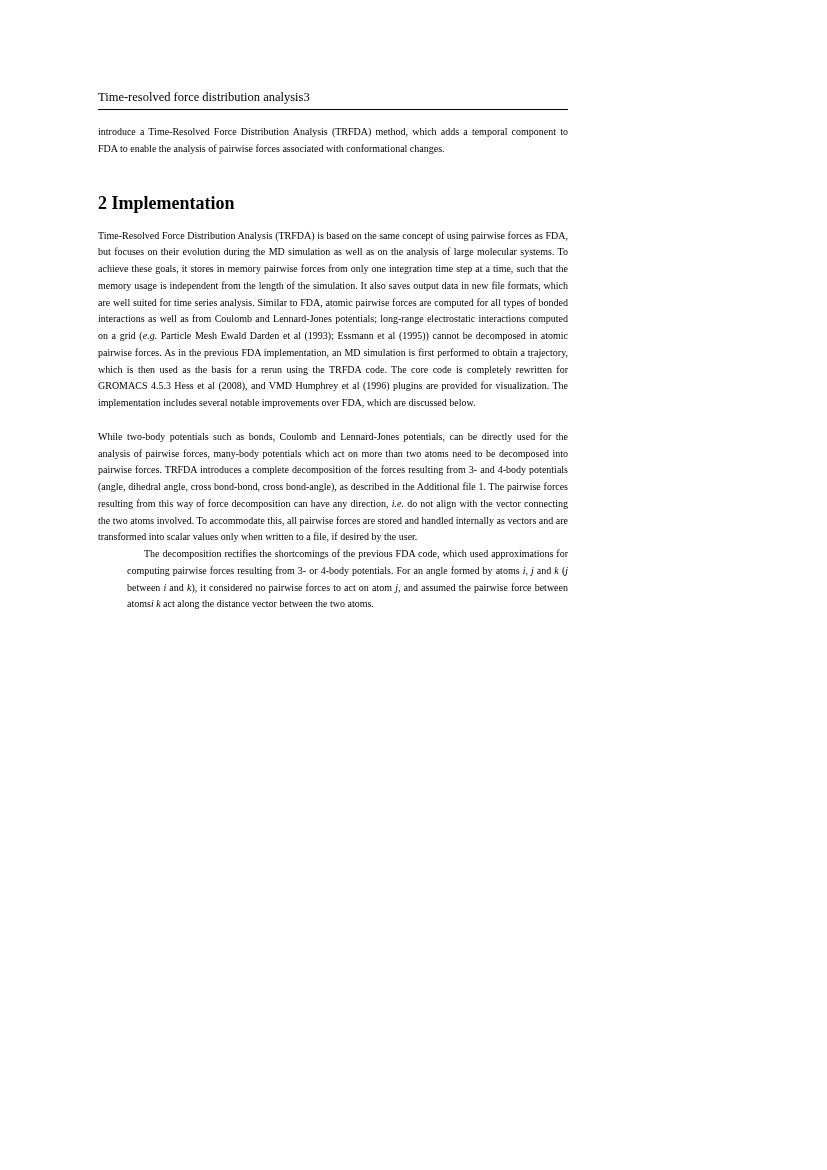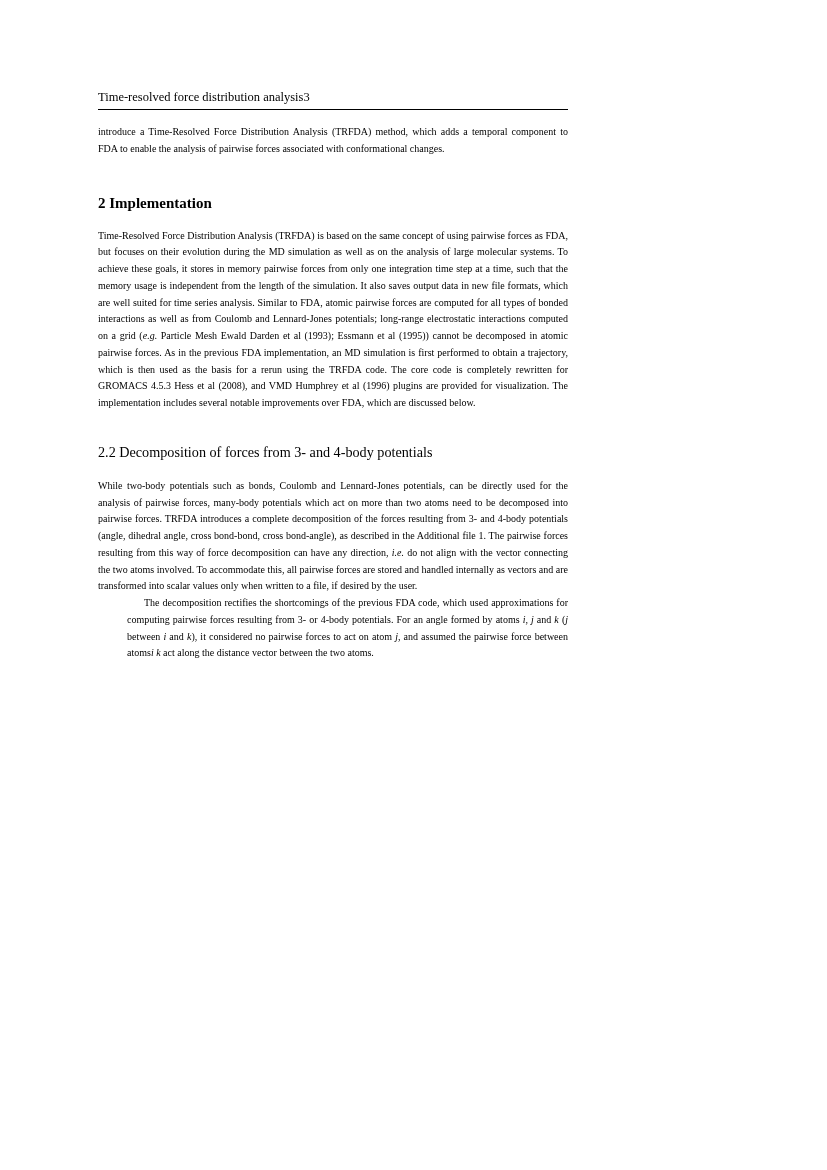--- a/index.html
+++ b/index.html
@@ -41,21 +41,21 @@
     line-height: 16.75px;
     text-align: justify;
     hyphens: auto;
     -webkit-hyphens: auto;
   }
   p.intro {
     margin-top: 14px;
   }
   h2.section {
     margin: 37px 0 0 0;
-    font-size: 15px;
+    font-size: 18px;
     line-height: 17px;
     font-weight: bold;
   }
   h3.subsection {
     margin: 16px 0 0 0;
     font-size: 14.2px;
     line-height: 17px;
     font-weight: normal;
   }
   h3.subsection-2 {
@@ -87,20 +87,19 @@
 
     <hr class="header-rule">
 
     <p class="body-par intro">introduce a Time-Resolved Force Distribution Analysis (TRFDA) method, which adds a temporal component to FDA to enable the analysis of pairwise forces associated with conformational changes.</p>
 
     <h2 class="section">2 Implementation</h2>
 
 
     <p class="body-par after-heading">Time-Resolved Force Distribution Analysis (TRFDA) is based on the same concept of using pairwise forces as FDA, but focuses on their evolution during the MD simulation as well as on the analysis of large molecular systems. To achieve these goals, it stores in memory pairwise forces from only one integration time step at a time, such that the memory usage is independent from the length of the simulation. It also saves output data in new file formats, which are well suited for time series analysis. Similar to FDA, atomic pairwise forces are computed for all types of bonded interactions as well as from Coulomb and Lennard-Jones potentials; long-range electrostatic interactions computed on a grid (<i>e.g.</i> Particle Mesh Ewald Darden et al (1993); Essmann et al (1995)) cannot be decomposed in atomic pairwise forces. As in the previous FDA implementation, an MD simulation is first performed to obtain a trajectory, which is then used as the basis for a rerun using the TRFDA code. The core code is completely rewritten for GROMACS 4.5.3 Hess et al (2008), and VMD Humphrey et al (1996) plugins are provided for visualization. The implementation includes several notable improvements over FDA, which are discussed below.</p>
 
-    <h3 class="subsection subsection-2">2.2 Decomposition of forces from 3- and 4-body potentials</h3>
 
     <p class="body-par after-heading-2">While two-body potentials such as bonds, Coulomb and Lennard-Jones potentials, can be directly used for the analysis of pairwise forces, many-body potentials which act on more than two atoms need to be decomposed into pairwise forces. TRFDA introduces a complete decomposition of the forces resulting from 3- and 4-body potentials (angle, dihedral angle, cross bond-bond, cross bond-angle), as described in the Additional file 1. The pairwise forces resulting from this way of force decomposition can have any direction, <i>i.e.</i> do not align with the vector connecting the two atoms involved. To accommodate this, all pairwise forces are stored and handled internally as vectors and are transformed into scalar values only when written to a file, if desired by the user.</p>
 
     <p class="body-par indented">The decomposition rectifies the shortcomings of the previous FDA code, which used approximations for computing pairwise forces resulting from 3- or 4-body potentials. For an angle formed by atoms <i>i</i>, <i>j</i> and <i>k</i> (<i>j</i> between <i>i</i> and <i>k</i>), it considered no pairwise forces to act on atom <i>j</i>, and assumed the pairwise force between atoms<i>i k</i> act along the distance vector between the two atoms.</p>
 
   </div>
 </div>
 
 </body></html>

